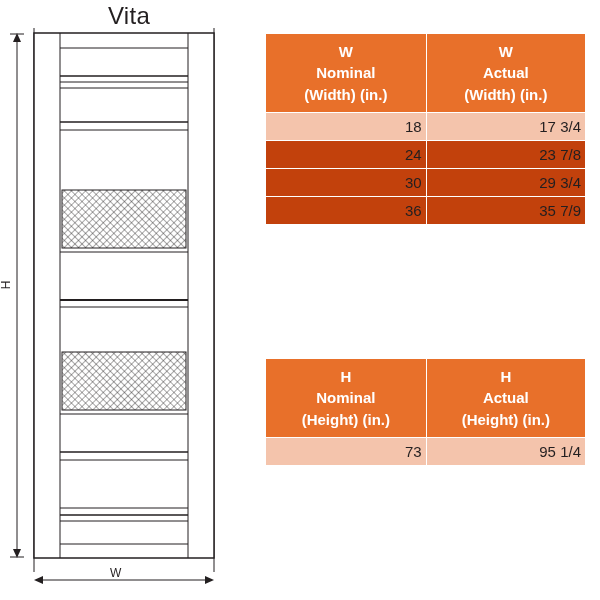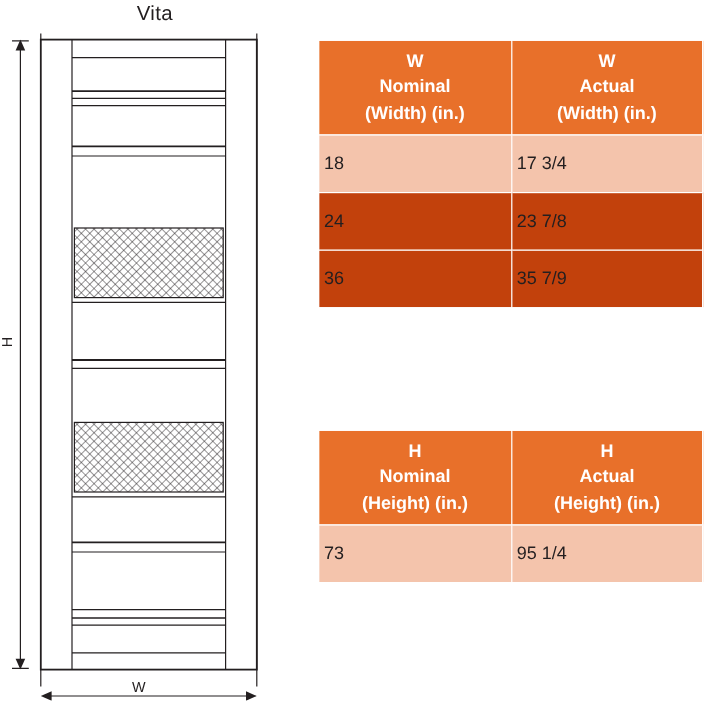--- a/index.html
+++ b/index.html
@@ -22,21 +22,21 @@
     top: 0;
     width: 258px;
     height: 600px;
   }
   #door-title {
     position: absolute;
     left: 0;
     top: 2px;
     width: 258px;
     text-align: center;
-    font-size: 17px;
+    font-size: 24px;
     color: #231f20;
     letter-spacing: 0.3px;
   }
 
   
   #h-dim {
     position: absolute;
     left: 8px;
     top: 33px;
     width: 18px;
@@ -90,22 +90,22 @@
     font-weight: bold;
     line-height: 1.42;
     padding: 7px 4px;
     text-align: center;
     border: 1px solid #ffffff;
     vertical-align: middle;
   }
   .table td {
     font-size: 15px;
     color: #231f20;
-    text-align: left;
-    padding: 15px 4px;
+    text-align: right;
+    padding: 5px 4px;
     border: 1px solid #ffffff;
     margin-left: 44px;
   }
   .row-a td { background: #f4c4ac; }
   .row-b td { background: #c2410c; }
   .table col.c1 { width: 50.2%; }
   .table col.c2 { width: 49.8%; }
 </style>
 </head>
 <body>
@@ -202,20 +202,24 @@
   <tbody>
     <tr class="row-a">
       <td>18</td>
       <td>17 3/4</td>
     </tr>
     <tr class="row-b">
       <td>24</td>
       <td>23 7/8</td>
     </tr>
     <tr class="row-b">
+      <td>30</td>
+      <td>29 3/4</td>
+    </tr>
+    <tr class="row-b">
       <td>36</td>
       <td>35 7/9</td>
     </tr>
   </tbody>
 </table>
 
 <table class="table" id="table-h">
   <colgroup>
       <col class="c1">
       <col class="c2">

